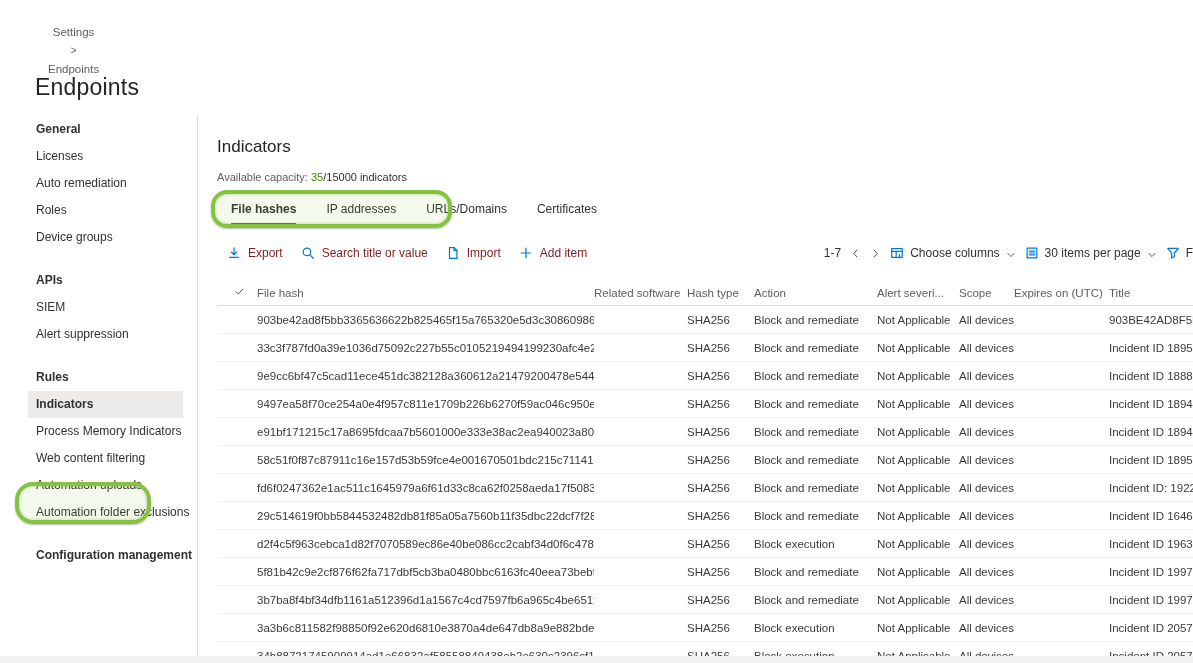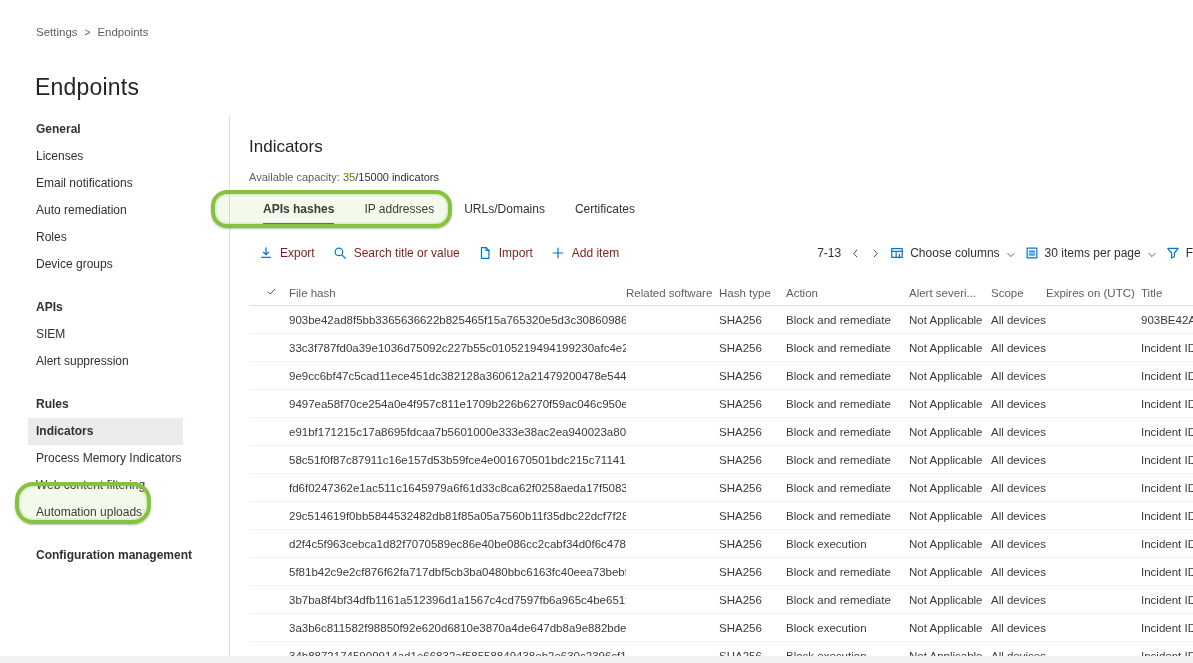--- a/index.html
+++ b/index.html
@@ -3,27 +3,27 @@
 <meta charset="utf-8">
 <title>Endpoints</title>
 <style>
   html,body{margin:0;padding:0;}
   body{
     width:1193px;height:663px;overflow:hidden;background:#ffffff;position:relative;
     font-family:"Liberation Sans","DejaVu Sans",sans-serif;color:#323130;
     -webkit-font-smoothing:antialiased;
   }
   
-  .breadcrumb{position:absolute;left:36px;top:26px;display:flex;align-items:center;gap:7px;font-size:11.5px;color:#605e5c;}
+  .breadcrumb{position:absolute;left:48px;top:26px;display:flex;align-items:center;gap:7px;font-size:11.5px;color:#605e5c;flex-direction:column;}
   .breadcrumb .crumb{cursor:pointer;}
   .breadcrumb .sep{color:#605e5c;font-size:10px;transform:translateY(-0.5px);}
   .page-title{position:absolute;left:35px;top:74px;margin:0;font-size:23px;font-weight:400;color:#252423;letter-spacing:.2px;}
   
   .layout{position:absolute;top:115px;left:0;right:0;bottom:0;display:flex;}
-  .sidebar{width:230px;flex-shrink:0;box-sizing:border-box;padding:1px 0 0 36px;border-right:1px solid #e1dfdd;}
+  .sidebar{width:198px;flex-shrink:0;box-sizing:border-box;padding:1px 0 0 36px;border-right:1px solid #e1dfdd;}
   .nav-entry{font-size:12px;height:27px;line-height:27px;color:#323130;white-space:nowrap;overflow:hidden;}
   .nav-entry.item{cursor:pointer;}
   .nav-entry.header{font-weight:700;margin-top:16px;}
   .sidebar div.nav-entry:first-of-type{margin-top:0;}
   .nav-entry.selected{background:var(--selected-bg,#edebe9);font-weight:700;margin-left:-8px;padding-left:8px;width:147px;}
   
   .main{flex:1;box-sizing:border-box;padding-left:19px;position:relative;overflow:hidden;}
   .main-heading{margin:22px 0 0 0;font-size:17px;font-weight:400;color:#252423;}
   .capacity{margin-top:14px;font-size:11px;height:14px;}
   .capacity .cap-label{color:#605e5c;}
@@ -80,21 +80,20 @@
 
 <div class="layout">
 
   <nav class="sidebar">
 
       <div class="nav-entry header">General</div>
 
 
       <div class="nav-entry item">Licenses</div>
 
-      <div class="nav-entry item">Email notifications</div>
 
       <div class="nav-entry item">Auto remediation</div>
 
 
       <div class="nav-entry item">Roles</div>
 
       <div class="nav-entry item">Device groups</div>
 
       <div class="nav-entry header">APIs</div>
 
@@ -105,35 +104,36 @@
       <div class="nav-entry header">Rules</div>
 
       <div class="nav-entry item selected">Indicators</div>
 
       <div class="nav-entry item">Process Memory Indicators</div>
 
       <div class="nav-entry item">Web content filtering</div>
 
       <div class="nav-entry item">Automation uploads</div>
 
+      <div class="nav-entry item">Automation folder exclusions</div>
 
       <div class="nav-entry header">Configuration management</div>
     </nav>
 
   <main class="main">
     <h2 class="main-heading">Indicators</h2>
 
     <div class="capacity">
       <span class="cap-label">Available capacity:</span>
       <span class="cap-used">35</span><span class="cap-suffix">/15000 indicators</span>
     </div>
 
     <div class="tabs">
 
-        <button class="tab selected">APIs hashes</button>
+        <button class="tab selected">File hashes</button>
 
         <button class="tab">IP addresses</button>
 
         <button class="tab">URLs/Domains</button>
 
         <button class="tab">Certificates</button>
       </div>
 
     <div class="toolbar">
       <div class="tool-btn">
@@ -157,21 +157,21 @@
         <span>Import</span>
       </div>
       <div class="tool-btn">
         <svg class="ic" viewBox="0 0 16 16">
             <path d="M8 2.5v11M2.5 8h11"></path>
           </svg>
         <span>Add item</span>
       </div>
 
       <div class="toolbar-right">
-        <span class="range-label">7-13</span>
+        <span class="range-label">1-7</span>
         <span class="pager-btn">
           <svg class="ic gray sm" viewBox="0 0 16 16">
               <path d="M10 3L5.5 8 10 13"></path>
             </svg>
         </span>
         <span class="pager-btn">
           <svg class="ic gray sm" viewBox="0 0 16 16">
               <path d="M6 3l4.5 5L6 13"></path>
             </svg>
         </span>

